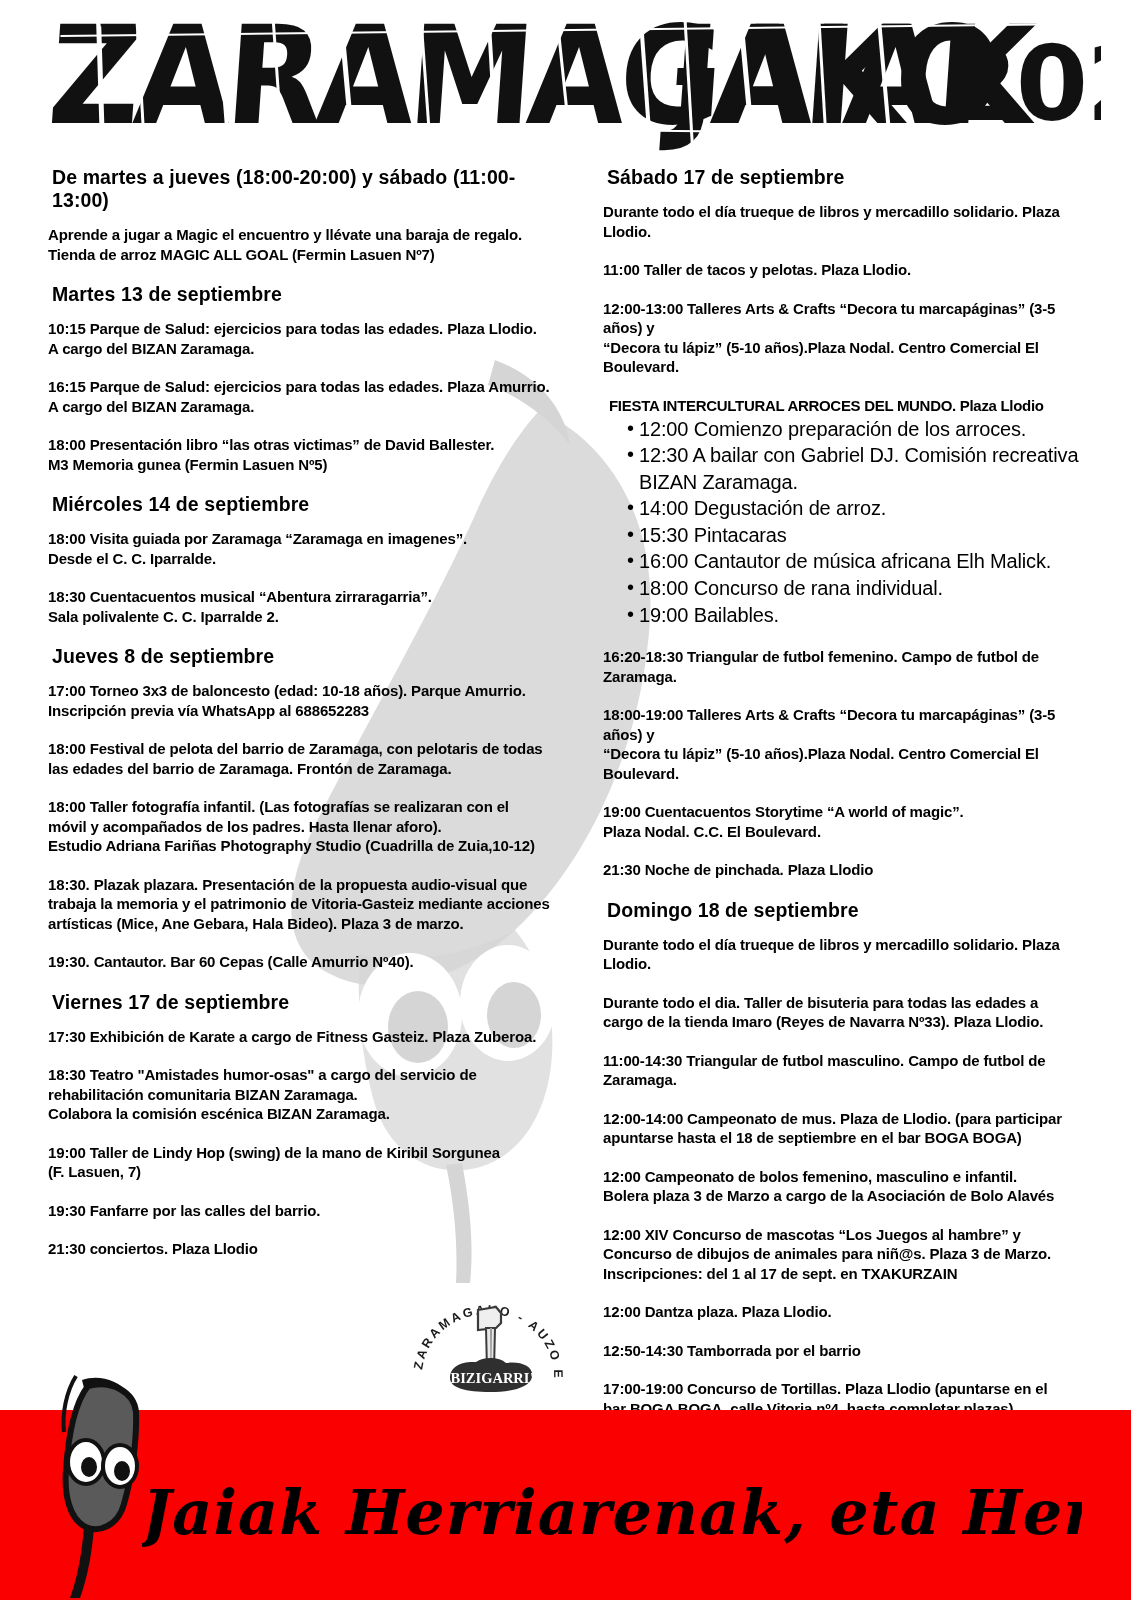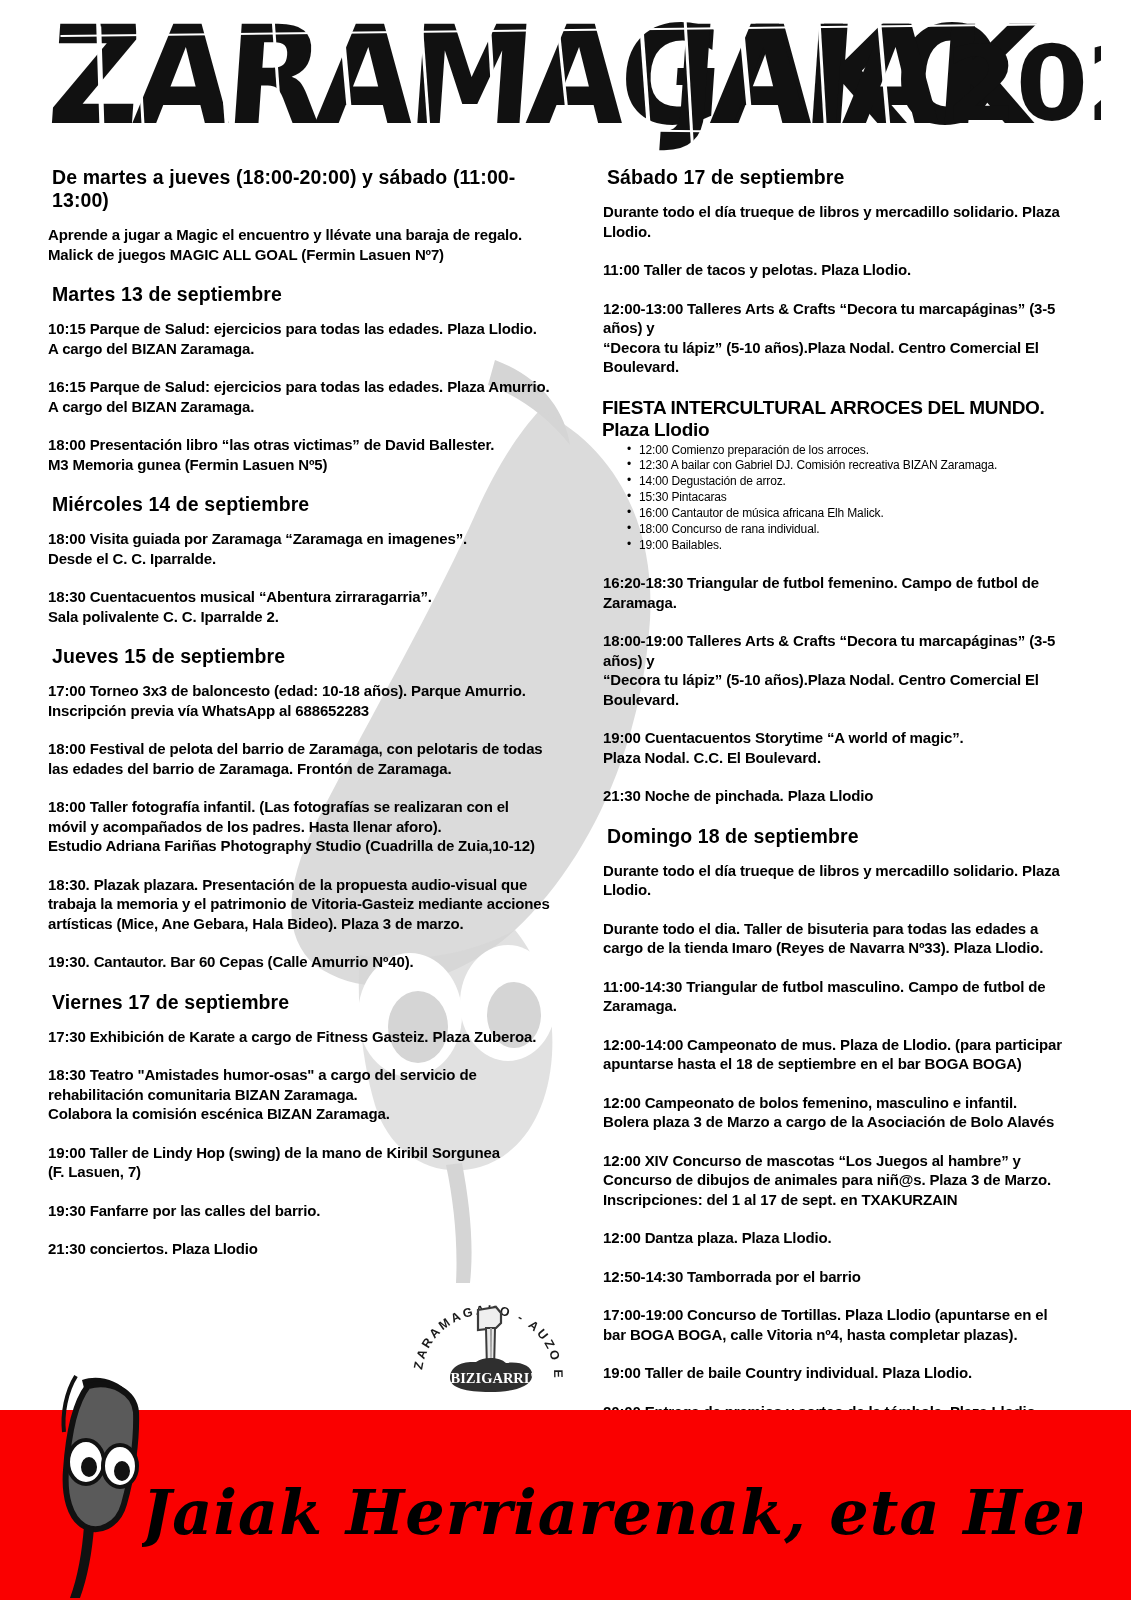--- a/index.html
+++ b/index.html
@@ -64,32 +64,32 @@
   p.ev {
     font-size: 15px;
     line-height: 1.30;
     margin: 0 0 19px 2px;
     letter-spacing: -.15px;
     font-weight: bold;
   }
   p.ev.tight { }
 
   h3.fiesta {
-    font-size: 19px;
+    font-size: 15px;
     font-weight: bold;
-    margin: 20px 0 2px 1px;
+    margin: 20px 0 2px 8px;
     letter-spacing: -.3px;
   }
   ul.fiesta-list {
     list-style: none;
     margin: 0 0 19px 0;
     padding: 0 0 0 26px;
   }
   ul.fiesta-list li {
-    font-size: 12px;
+    font-size: 20px;
     line-height: 1.33;
     letter-spacing: -.15px;
     position: relative;
     padding-left: 12px;
   }
   ul.fiesta-list li::before {
     content: "\2022";
     position: absolute;
     left: 0;
     top: -1px;
@@ -206,32 +206,32 @@
       <text x="905" y="114" font-family="'DejaVu Sans', sans-serif" font-weight="bold" font-size="104" letter-spacing="-2" fill="#111">2022</text>
     </svg>
   </div>
 
   <div class="columns">
 
     <div class="col left">
 
       <h2 class="day first">De martes a jueves (18:00-20:00) y sábado (11:00-13:00)</h2>
 
-      <p class="ev"><span>Aprende a jugar a Magic el encuentro y llévate una baraja de regalo.</span><br><span>Malick de juegos MAGIC ALL GOAL (Fermin Lasuen Nº7)</span></p>
+      <p class="ev"><span>Aprende a jugar a Magic el encuentro y llévate una baraja de regalo.</span><br><span>Tienda de arroz MAGIC ALL GOAL (Fermin Lasuen Nº7)</span></p>
 
       <h2 class="day">Martes 13 de septiembre</h2>
       <p class="ev">10:15 Parque de Salud: ejercicios para todas las edades. Plaza Llodio.<br>A cargo del BIZAN Zaramaga.</p>
       <p class="ev">16:15 Parque de Salud: ejercicios para todas las edades. Plaza Amurrio.<br>A cargo del BIZAN Zaramaga.</p>
       <p class="ev">18:00 Presentación libro “las otras victimas” de David Ballester.<br>M3 Memoria gunea (Fermin Lasuen  Nº5)</p>
 
       <h2 class="day">Miércoles 14 de septiembre</h2>
       <p class="ev">18:00 Visita guiada por Zaramaga “Zaramaga en imagenes”.<br>Desde el C. C. Iparralde.</p>
       <p class="ev">18:30 Cuentacuentos musical “Abentura zirraragarria”.<br>Sala polivalente C. C. Iparralde 2.</p>
 
-      <h2 class="day">Jueves 15 de septiembre</h2>
+      <h2 class="day">Jueves 8 de septiembre</h2>
       <p class="ev">17:00 Torneo 3x3 de baloncesto (edad: 10-18 años). Parque Amurrio.<br>Inscripción previa vía WhatsApp al 688652283</p>
       <p class="ev">18:00 Festival de pelota del barrio de Zaramaga, con pelotaris de todas<br>las edades del barrio de Zaramaga. Frontón de Zaramaga.</p>
       <p class="ev">18:00 Taller fotografía infantil. (Las fotografías se realizaran con el<br>móvil y acompañados de los padres. Hasta llenar aforo).<br>Estudio Adriana Fariñas Photography Studio (Cuadrilla de Zuia,10-12)</p>
       <p class="ev">18:30. Plazak plazara. Presentación de la propuesta audio-visual que<br>trabaja la memoria y el patrimonio de Vitoria-Gasteiz mediante acciones<br>artísticas (Mice, Ane Gebara, Hala Bideo). Plaza 3 de marzo.</p>
       <p class="ev">19:30. Cantautor. Bar 60 Cepas (Calle Amurrio Nº40).</p>
 
       <h2 class="day">Viernes 17 de septiembre</h2>
       <p class="ev">17:30 Exhibición de Karate  a cargo de Fitness Gasteiz. Plaza Zuberoa.</p>
       <p class="ev">18:30  Teatro "Amistades humor-osas" a cargo del servicio de<br>rehabilitación comunitaria BIZAN Zaramaga.<br>Colabora la comisión escénica BIZAN Zaramaga.</p>
       <p class="ev">19:00 Taller de Lindy Hop (swing) de la mano de Kiribil Sorgunea<br>(F. Lasuen, 7)</p>

